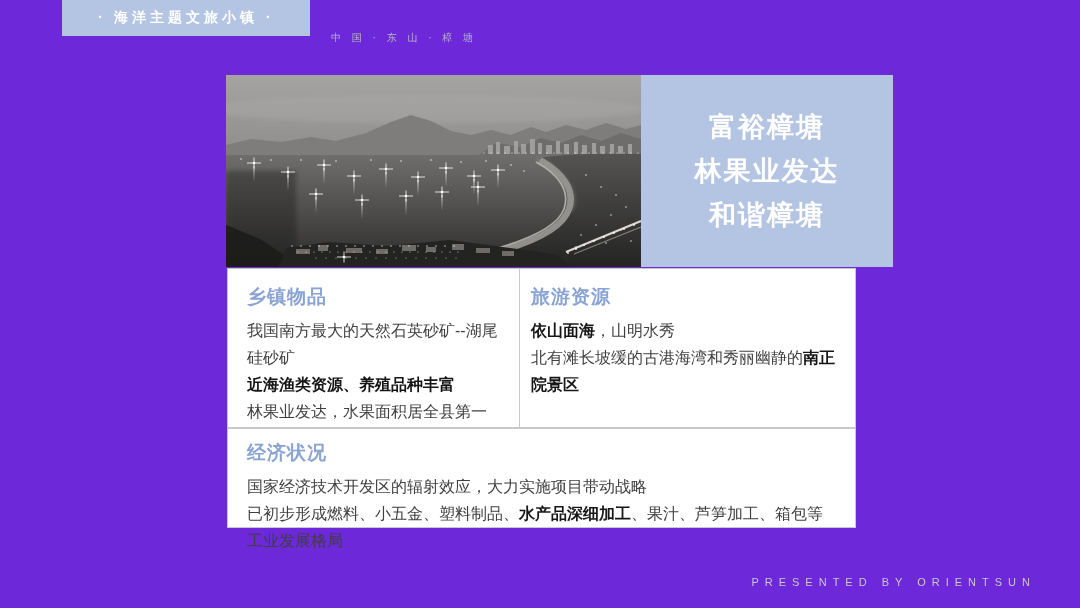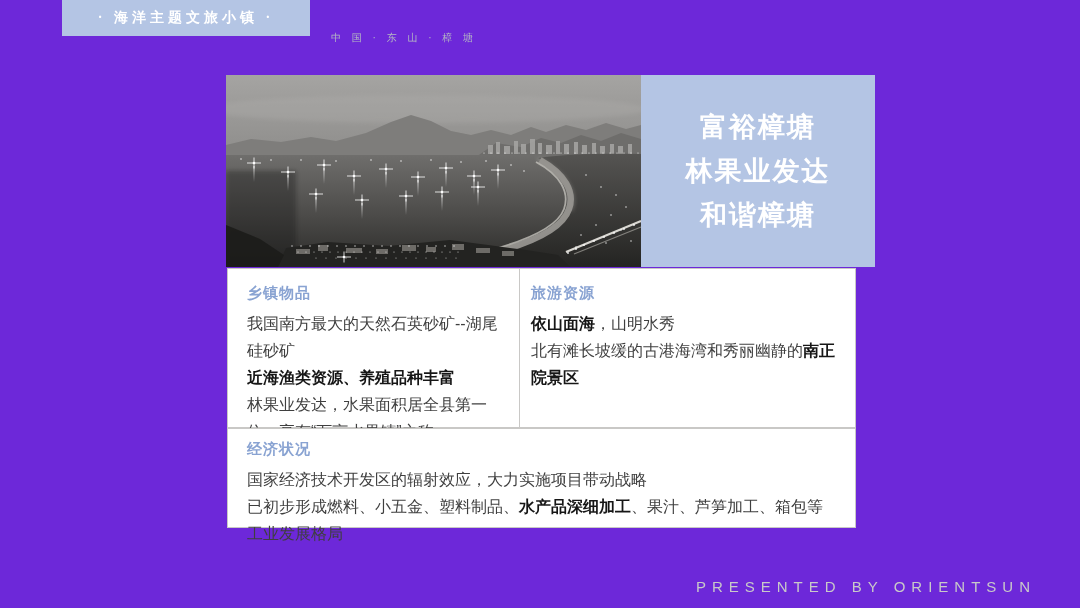--- a/index.html
+++ b/index.html
@@ -9,38 +9,38 @@
   .header-bar{position:absolute;left:62px;top:0;width:248px;height:36px;background:#b4c5e4;
               color:#ffffff;display:flex;align-items:center;justify-content:center;
               font-family:"Liberation Serif","DejaVu Serif",serif;font-weight:bold;
               font-size:14px;letter-spacing:4px;white-space:nowrap;}
   .location{position:absolute;left:331px;top:31px;font-size:10px;color:#b6bac3;
             letter-spacing:4px;white-space:nowrap;}
 
   .photo{position:absolute;left:226px;top:75px;width:415px;height:192px;background:#555;}
   .photo svg{display:block;width:100%;height:100%;}
 
-  .slogan{position:absolute;left:641px;top:75px;width:234px;height:192px;background:#b4c5e4;
+  .slogan{position:absolute;left:641px;top:75px;width:252px;height:192px;background:#b4c5e4;
           display:flex;flex-direction:column;align-items:center;justify-content:center;gap:17px;
           font-family:"Liberation Serif","DejaVu Serif",serif;font-weight:bold;
           font-size:27px;line-height:27px;letter-spacing:2px;color:#ffffff;}
 
   .card{position:absolute;background:#ffffff;border:1px solid #c9c8c6;box-sizing:border-box;}
   .card1{left:227px;top:268px;width:629px;height:160px;display:flex;}
   .col-left{width:292px;border-right:1px solid #c9c8c6;box-sizing:border-box;
             padding:15px 18px 0 19px;}
   .col-right{flex:1;padding:15px 14px 13px 11px;}
   .card2{left:227px;top:428px;width:629px;height:100px;padding:11px 19px 0 19px;}
 
-  .sec-title{margin:0 0 7px 0;color:#89a3d2;font-size:15px;font-weight:bold;letter-spacing:1px;
+  .sec-title{margin:0 0 7px 0;color:#89a3d2;font-size:19px;font-weight:bold;letter-spacing:1px;
              font-family:"Liberation Serif","DejaVu Serif",serif;}
   .line{font-size:16px;line-height:27px;color:#3f3f3f;}
   .line .b{font-weight:bold;color:#161616;}
 
-  .footer{position:absolute;right:44px;bottom:13px;font-size:15px;letter-spacing:6px;
+  .footer{position:absolute;right:44px;bottom:20px;font-size:11px;letter-spacing:6px;
           color:#c9c9c9;white-space:nowrap;}
 </style>
 </head>
 <body>
 
 <div class="slide">
 
   <div class="header-bar">
     <span>· 海洋主题文旅小镇 ·</span>
   </div>

